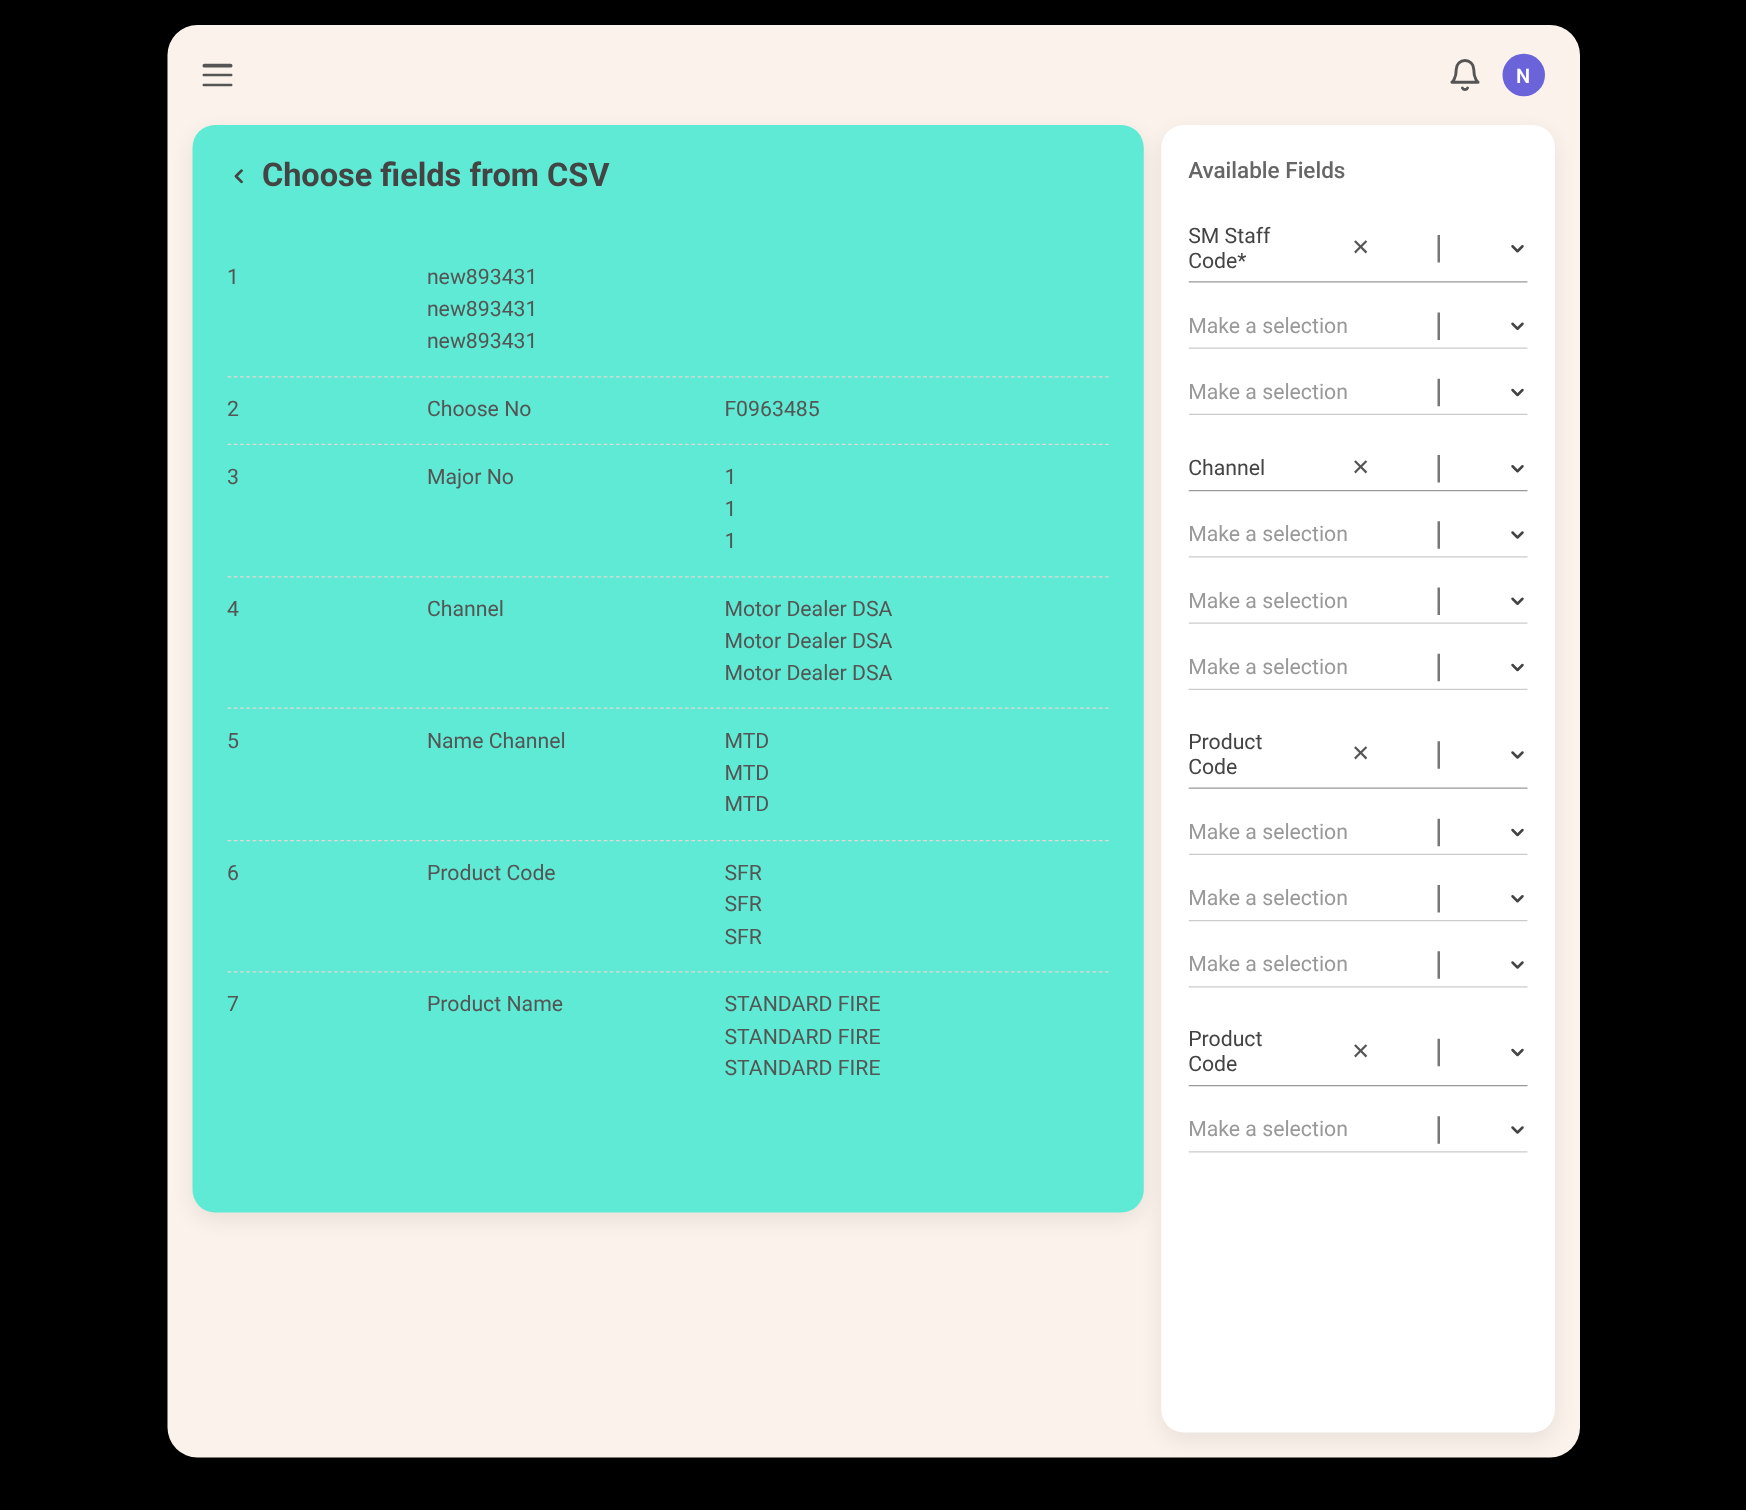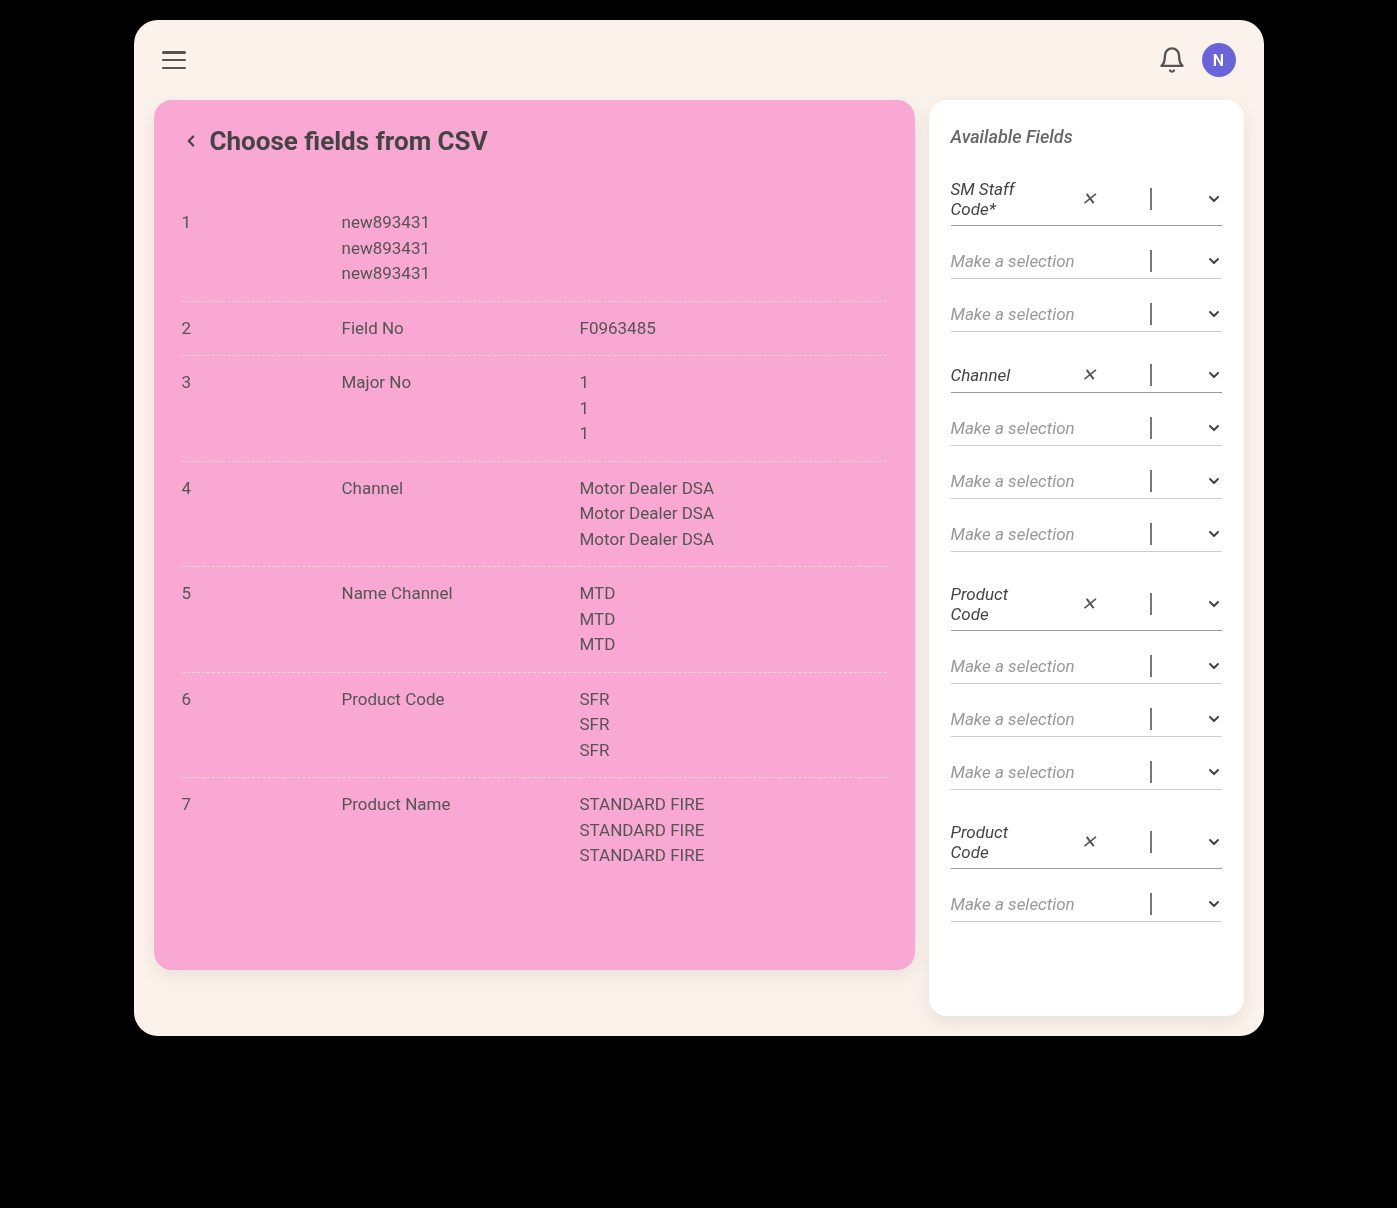--- a/index.html
+++ b/index.html
@@ -63,37 +63,36 @@
   font-weight: 600;
   font-size: 16px;
   cursor: pointer;
 }
 .main-area {
   display: flex;
   gap: 14px;
   padding: 0 20px 20px 20px;
 }
 .left-panel {
-  background: #f9a8d4;
+  background: #5eead4;
   border-radius: 18px;
   box-shadow: 0 6px 18px rgba(0,0,0,0.08);
   flex: 1;
   padding: 26px 28px 8px 28px;
   height: 870px;
   overflow: hidden;
 }
 .right-panel {
   background: #fff;
   border-radius: 18px;
   box-shadow: 0 6px 18px rgba(0,0,0,0.08);
   width: 315px;
   padding: 26px 22px 20px 22px;
-  height: 916px;
+  height: 1046px;
   overflow: hidden;
-  font-style: italic;
 }
 .panel-header {
   display: flex;
   align-items: center;
   gap: 10px;
   margin-bottom: 40px;
 }
 .back-chevron {
   cursor: pointer;
   width: 18px;
@@ -213,21 +212,21 @@
           <div class="data-row">
             <div class="cell col-serial">1</div>
             <div class="cell col-sample">
               <span class="sample-line">new893431</span>
               <span class="sample-line">new893431</span>
               <span class="sample-line">new893431</span>
             </div>
           </div>
           <div class="data-row">
             <div class="cell col-serial">2</div>
-            <div class="cell col-field">Field No</div>
+            <div class="cell col-field">Choose No</div>
             <div class="cell col-sample">
               <span class="sample-line">F0963485</span>
             </div>
           </div>
           <div class="data-row">
             <div class="cell col-serial">3</div>
             <div class="cell col-field">Major No</div>
             <div class="cell col-sample">
               <span class="sample-line">1</span>
               <span class="sample-line">1</span>

